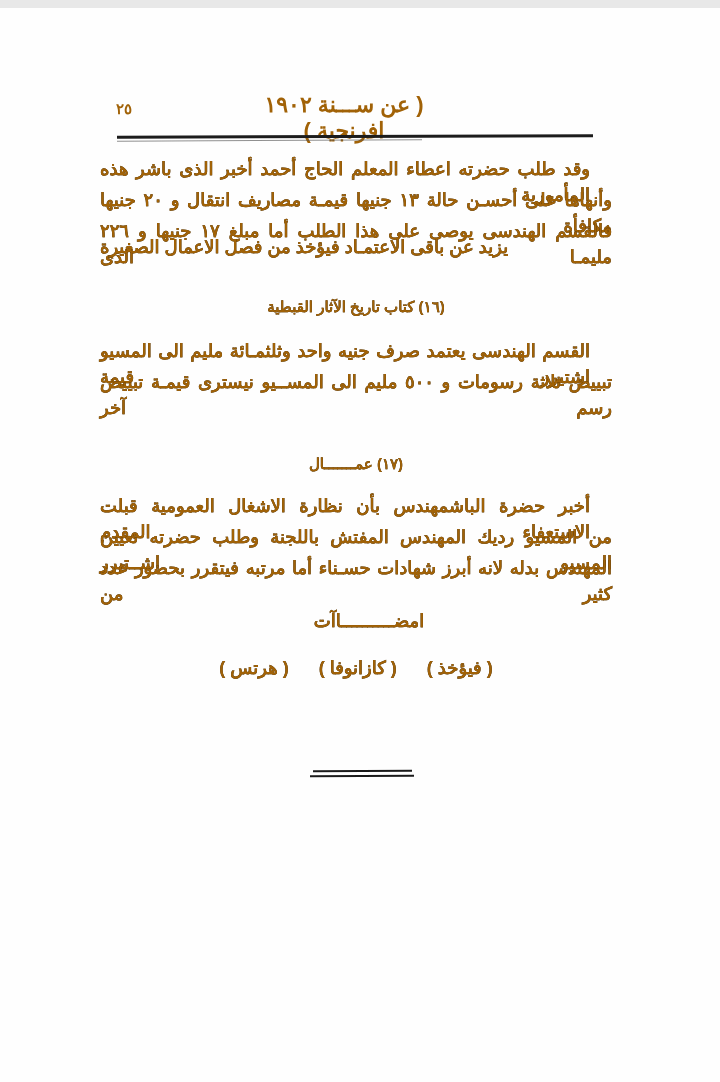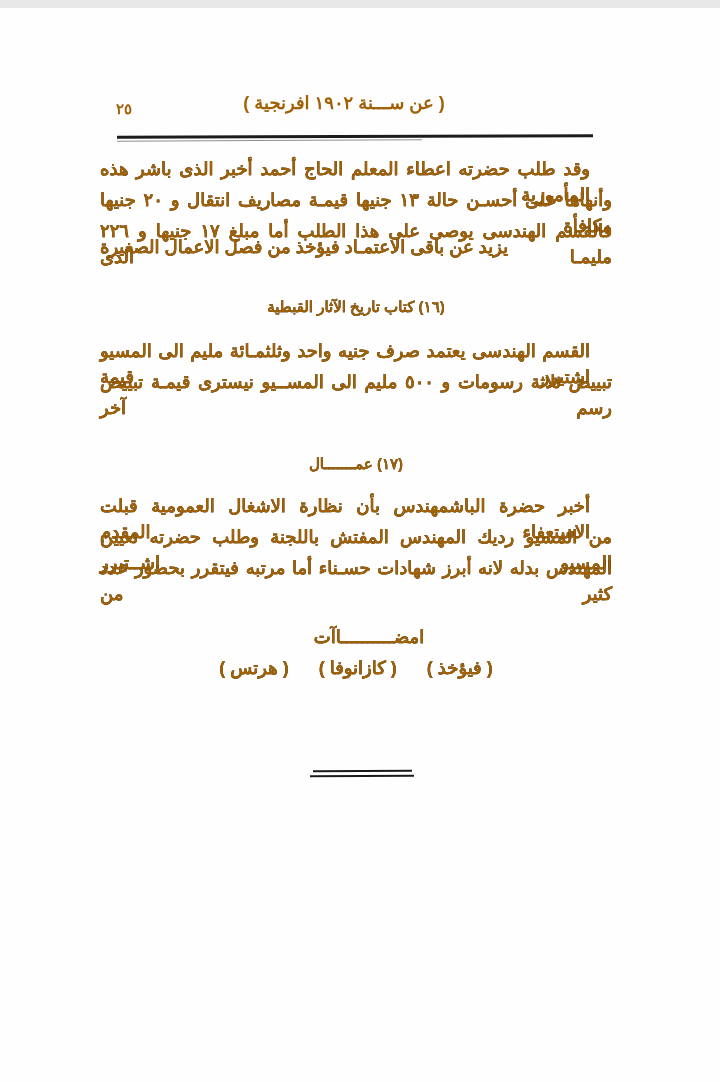--- a/index.html
+++ b/index.html
@@ -12,21 +12,21 @@
     color:#a16207;
     overflow:hidden;
   }
   .pagenum{
     position:absolute;left:116px;top:92px;
     font-size:15px;font-weight:bold;
   }
   .yearline{
     position:absolute;left:232px;top:84px;width:224px;
     text-align:center;direction:rtl;
-    font-size:18px;font-weight:bold;
+    font-size:22px;font-weight:bold;
   }
   .header-rule{
     position:absolute;left:117px;top:127px;width:476px;height:2.5px;
     background:#1c1c1c;transform:rotate(-0.2deg);
   }
   .header-rule-echo{
     position:absolute;left:117px;top:132px;width:305px;height:1px;
     background:#555;opacity:.65;transform:rotate(-0.25deg);
   }
   .row{
@@ -66,21 +66,21 @@
 
   <div class="row center heading" style="top:286px">(١٦) كتاب تاريخ الآثار القبطية</div>
   <div class="row just indent" style="top:330px">القسم الهندسى يعتمد صرف جنيه واحد وثلثمـائة مليم الى المسيو اشتيرر قيمة</div>
   <div class="row just" style="top:361px">تبييض ثلاثة رسومات و ٥٠٠ مليم الى المســيو نيسترى قيمـة تبييض رسم آخر</div>
 
   <div class="row center heading" style="top:443px">(١٧) عمـــــــال</div>
   <div class="row just indent" style="top:485px">أخبر حضرة الباشمهندس بأن نظارة الاشغال العمومية قبلت الاستعفاء المقدم</div>
   <div class="row just" style="top:516px">من المسيو رديك المهندس المفتش باللجنة وطلب حضرته تعيين المسيو اشــتيرر</div>
   <div class="row just" style="top:547px">المهندس بدله لانه أبرز شهادات حسـناء أما مرتبه فيتقرر بحضور عدد كثير من</div>
 
-  <div class="row center sig-label" style="top:616px">امضــــــــــاآت</div>
+  <div class="row center sig-label" style="top:600px">امضــــــــــاآت</div>
   <div class="row sig-row" style="top:647px">
     <span>( فيؤخذ )</span>
     <span>( كازانوفا )</span>
     <span>( هرتس )</span>
   </div>
 
   <div class="end-divider">
     <div class="l1"></div>
     <div class="l2"></div>
   </div>

